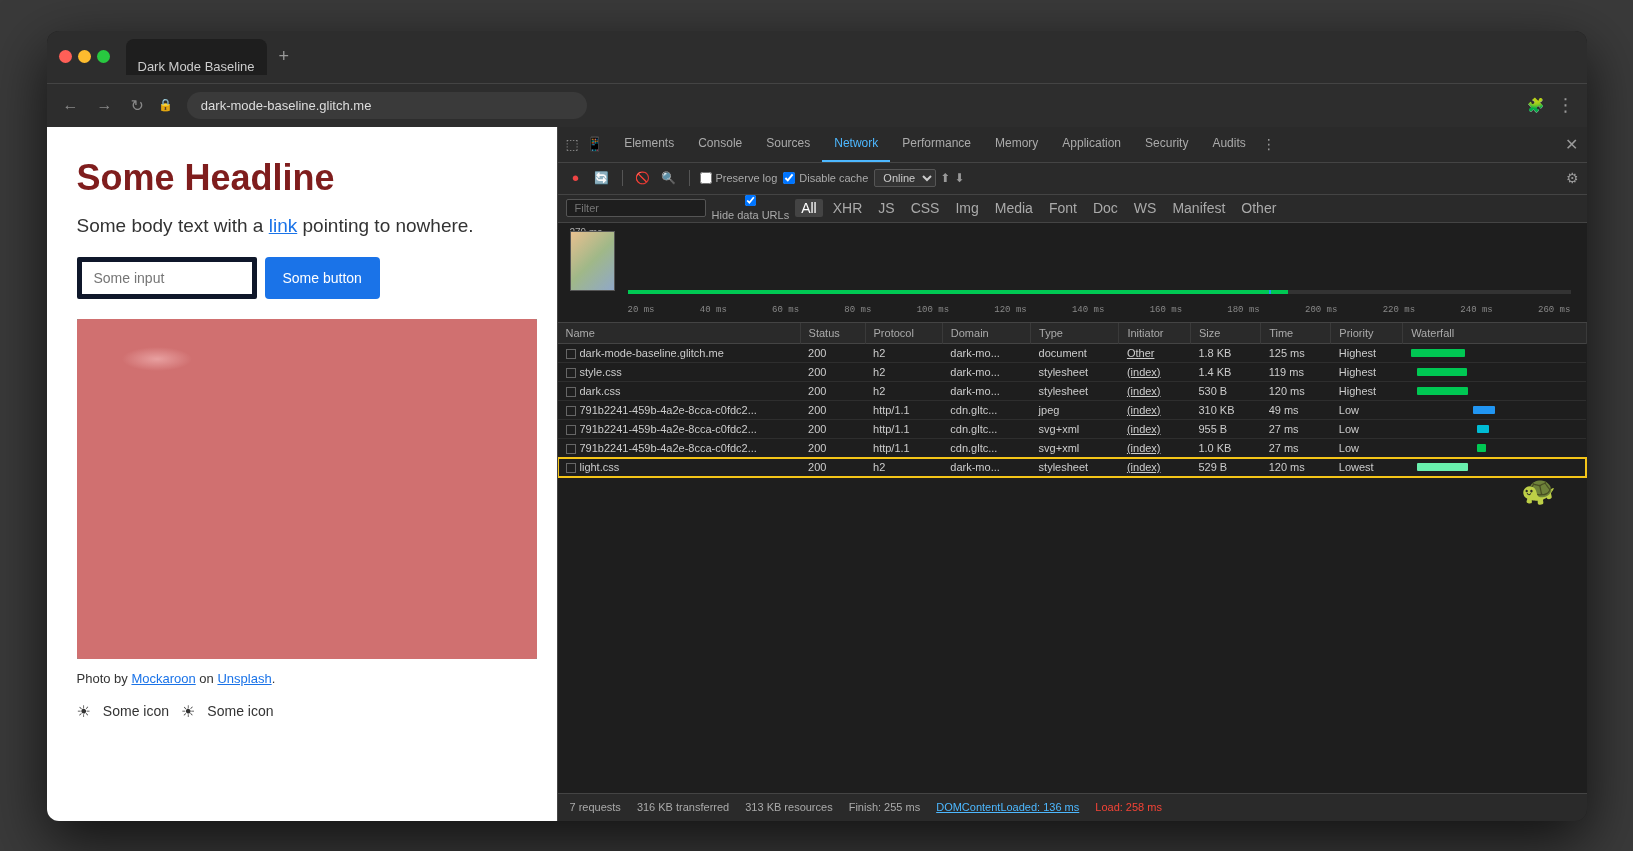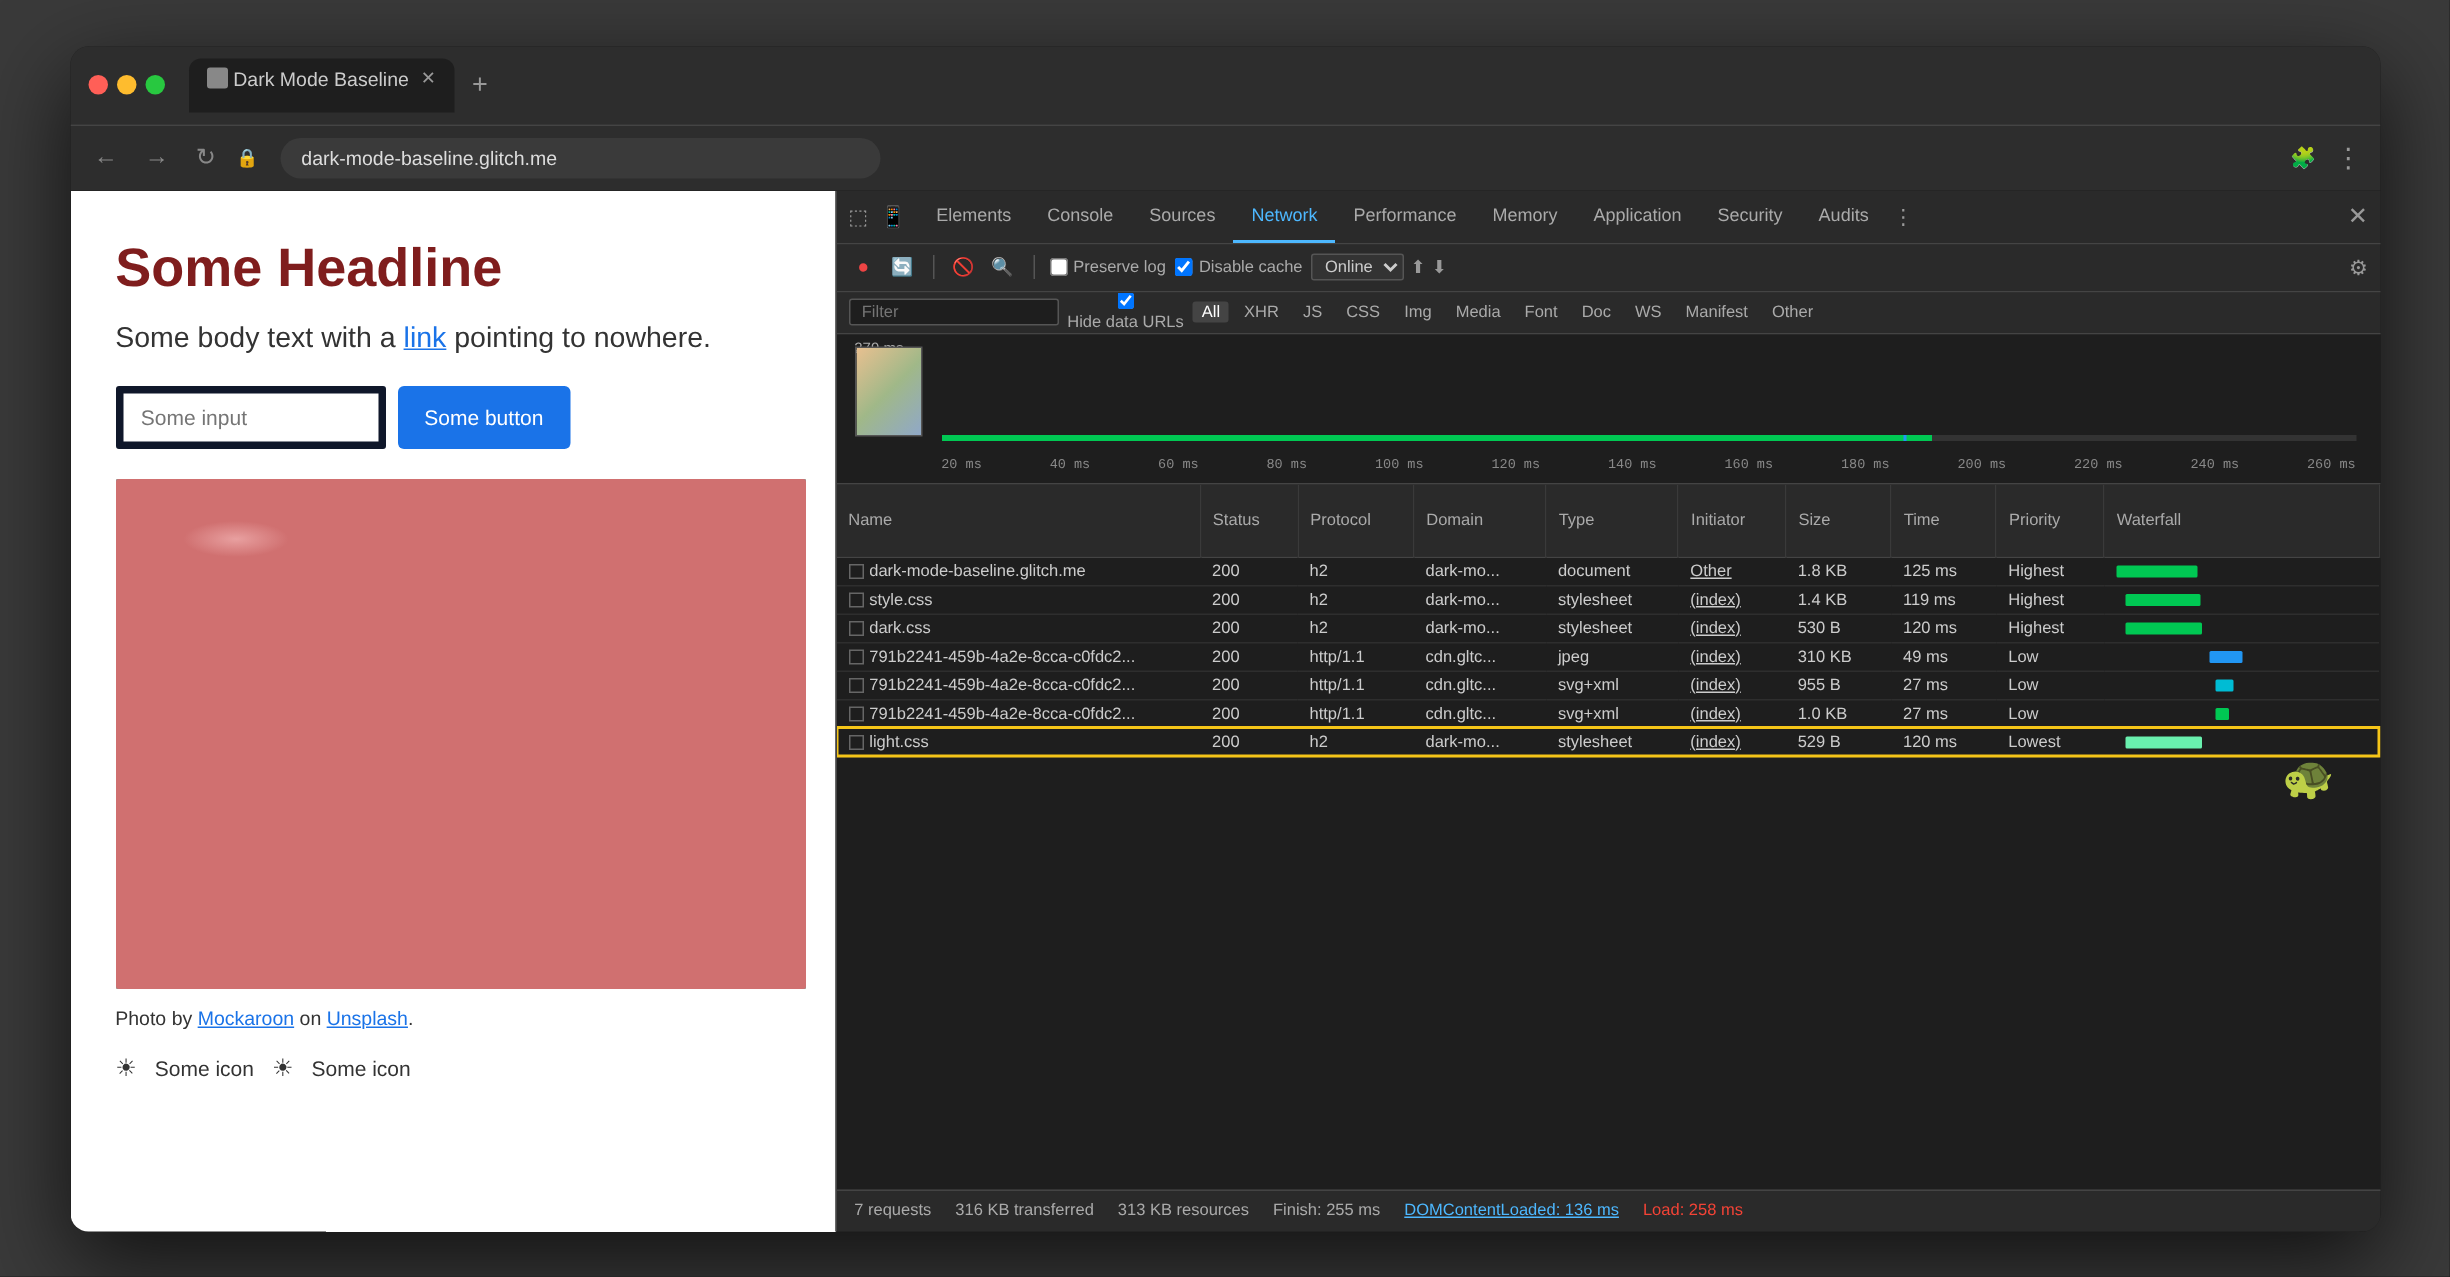--- a/index.html
+++ b/index.html
@@ -48,25 +48,26 @@
       display: flex;
       align-items: center;
       gap: 4px;
       flex: 1;
     }
     .tab {
       background: #1e1e1e;
       border-radius: 8px 8px 0 0;
       padding: 6px 12px;
       display: flex;
-      align-items: flex-start;
-      gap: 4px;
+      align-items: flex-end;
+      gap: 14px;
       color: #ccc;
       font-size: 13px;
       height: 36px;
+      flex-direction: column;
     }
     .tab-favicon { width: 14px; height: 14px; background: #888; border-radius: 2px; }
     .tab-close { color: #999; font-size: 12px; cursor: pointer; margin-left: 4px; }
     .new-tab-btn { color: #999; font-size: 18px; cursor: pointer; padding: 4px 8px; }
     
     .address-bar {
       background: #2d2d2d;
       height: 44px;
       display: flex;
       align-items: center;
@@ -262,21 +263,21 @@
       font-size: 11px;
       padding: 2px 8px;
       border-radius: 2px;
       width: 140px;
       outline: none;
     }
     .dt-filter-checkbox { display: flex; align-items: center; gap: 3px; color: #aaa; font-size: 11px; flex-direction: column; }
     .dt-filter-checkbox input { width: 11px; height: 11px; }
     .dt-filter-btns { display: flex; gap: 4px; }
     .dt-filter-tag {
-      font-size: 11px;
+      font-size: 14px;
       padding: 1px 6px;
       border-radius: 2px;
       cursor: pointer;
       color: #aaa;
       background: transparent;
       border: none;
     }
     .dt-filter-tag.active { background: #444; color: #fff; border-radius: 2px; }
 
     
@@ -361,21 +362,21 @@
     }
     .dt-table thead tr {
       background: #2a2a2a;
       border-bottom: 1px solid #444;
       position: sticky;
       top: 0;
     }
     .dt-table th {
       color: #aaa;
       font-weight: 500;
-      padding: 18px 8px;
+      padding: 4px 8px;
       text-align: left;
       white-space: nowrap;
       border-right: 1px solid #3a3a3a;
     }
     .dt-table tbody tr {
       border-bottom: 1px solid #2e2e2e;
       cursor: pointer;
     }
     .dt-table tbody tr.highlighted {
       background: transparent;

